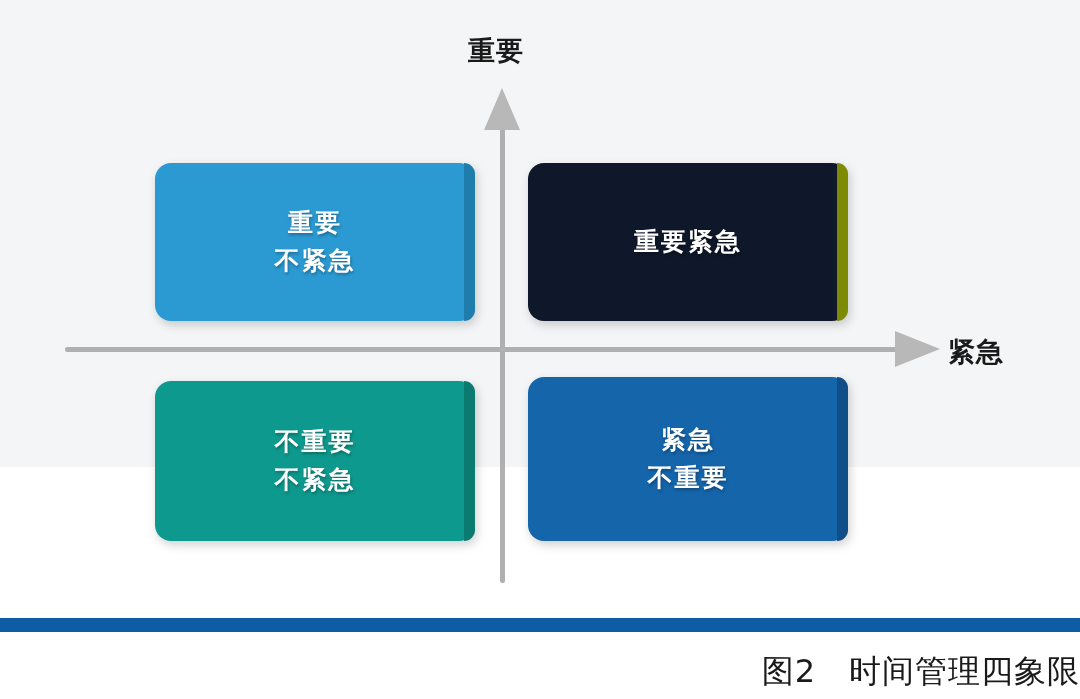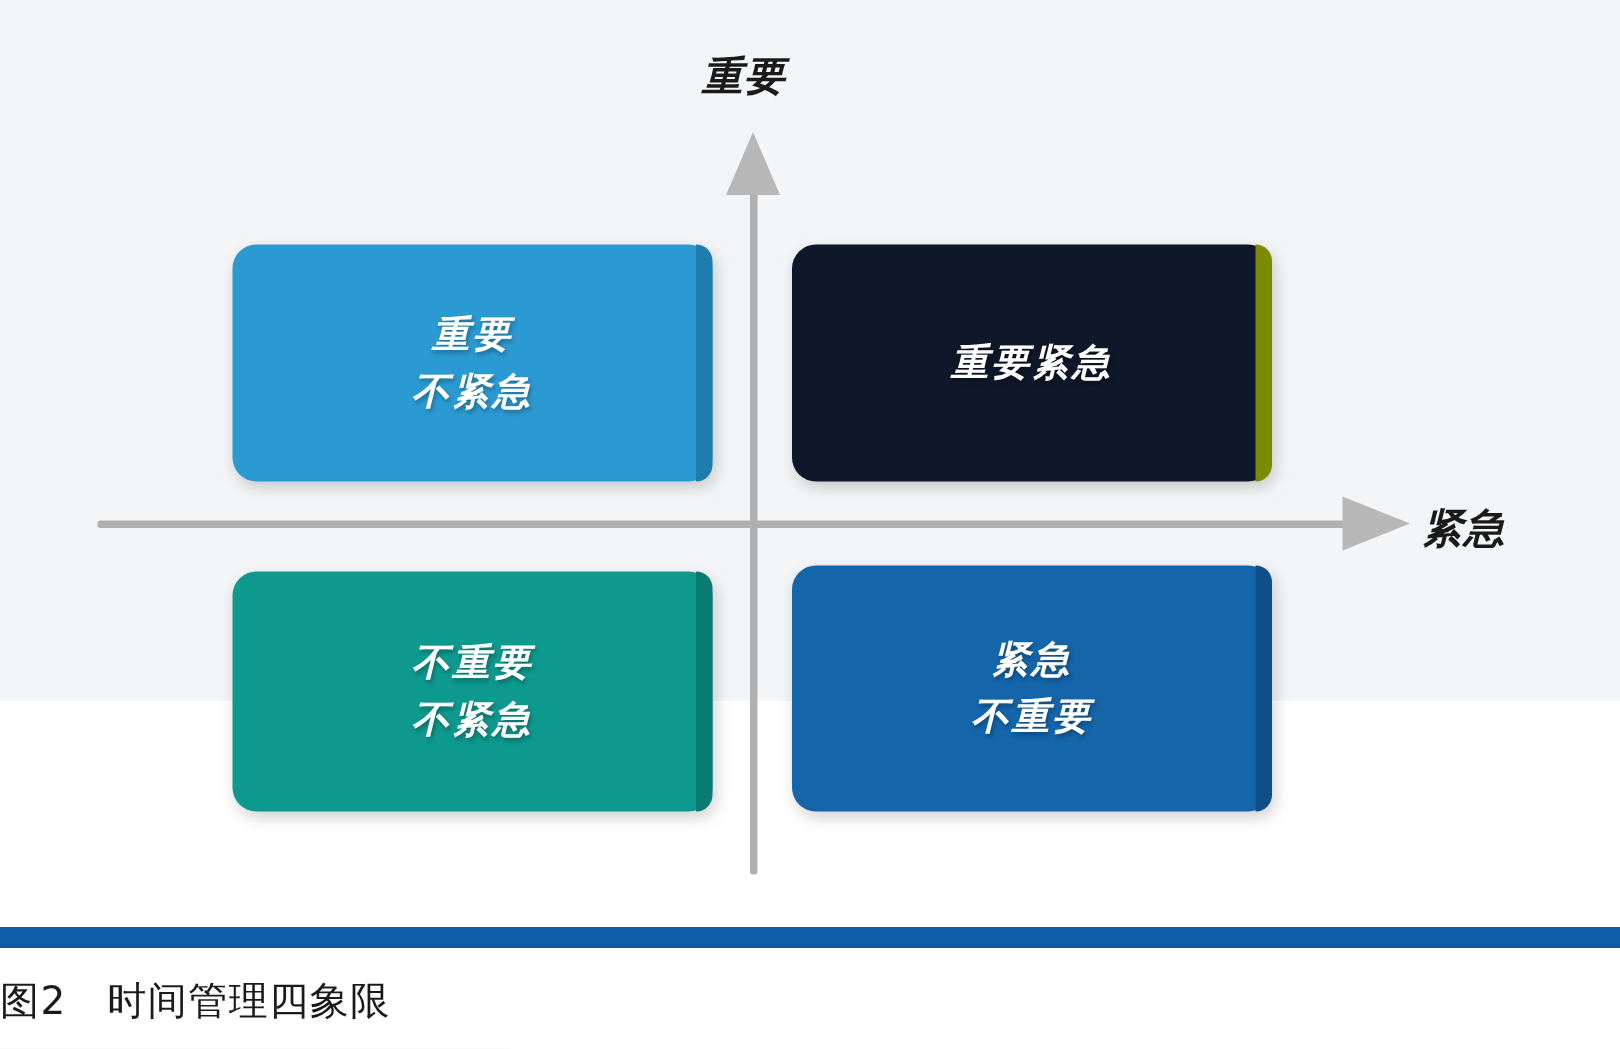--- a/index.html
+++ b/index.html
@@ -16,21 +16,20 @@
   }
 
   
   #figure-canvas {
     position: absolute;
     left: 0;
     top: 0;
     width: 1080px;
     height: 467px;
     background: #f4f5f6;
-    font-style: italic;
   }
 
   
   .axis-line-h {
     position: absolute;
     left: 65px;
     top: 347px;
     width: 836px;
     height: 5px;
     background: #b0b0b0;
@@ -161,23 +160,23 @@
     height: 14px;
     background: #0d5ca5;
   }
 
   
   #figure-caption {
     position: absolute;
     left: 0;
     top: 650px;
     width: 1080px;
-    text-align: left;
+    text-align: right;
     color: #1a1a1a;
-    font-size: 26px;
+    font-size: 32px;
     letter-spacing: 1px;
     white-space: pre;
   }
 </style>
 </head>
 <body>
 
 <div id="figure-canvas">
 
   <div class="axis-line-h"></div>

